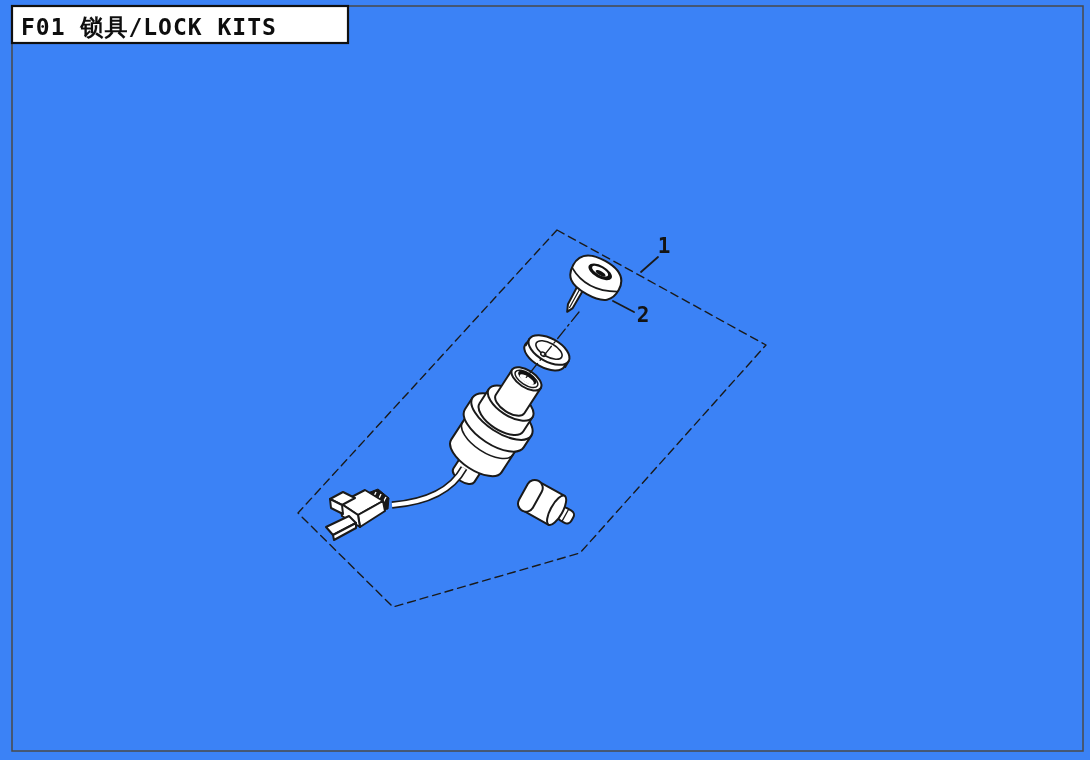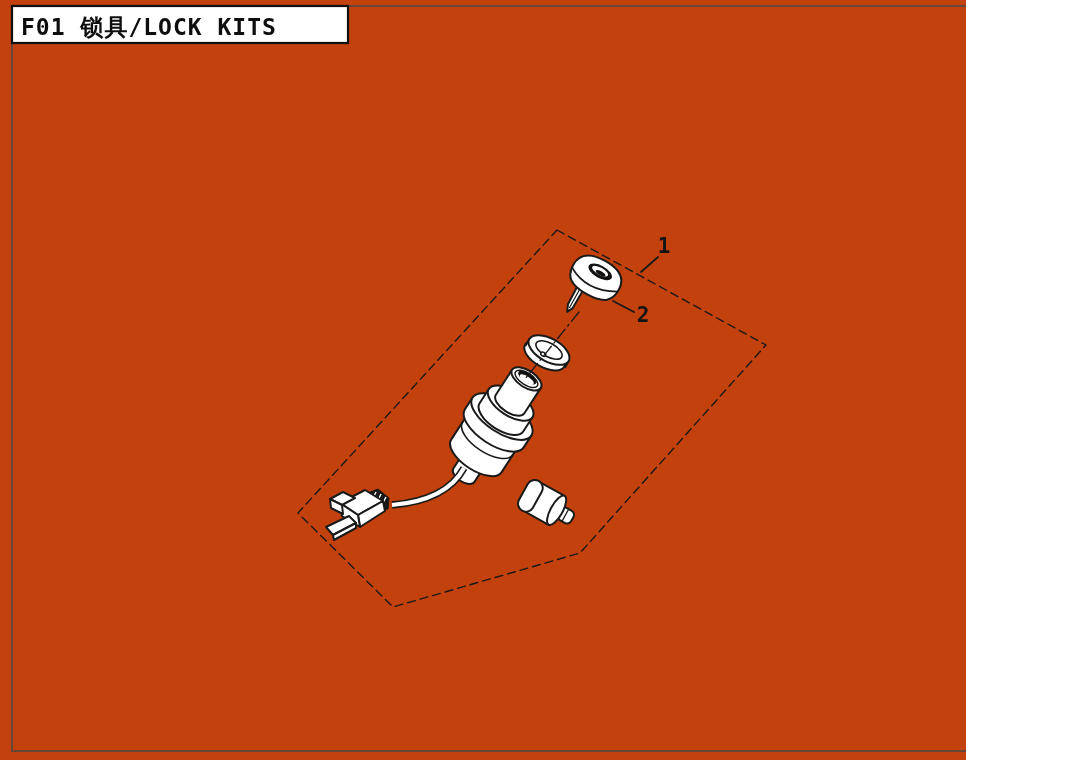--- a/index.html
+++ b/index.html
@@ -1,17 +1,17 @@
 <!DOCTYPE html>
 <html><head>
 <meta charset="utf-8">
 <style>
   html,body{margin:0;padding:0;background:#ffffff;}
   .canvas{
-    position:relative;width:966px;height:760px;background:#c2410c;
+    position:relative;width:1090px;height:760px;background:#3b82f6;
     font-family:"DejaVu Sans Mono","DejaVu Sans",monospace;overflow:hidden;
   }
   svg{position:absolute;left:0;top:0;}
   .title-text{
     font-family:"DejaVu Sans Mono","DejaVu Sans",monospace;
     font-weight:bold;font-size:23px;letter-spacing:1px;fill:#0e0e0e;
   }
   .callout-text{
     font-family:"DejaVu Sans Mono","DejaVu Sans",monospace;
     font-weight:bold;font-size:21px;fill:#141414;text-anchor:middle;

